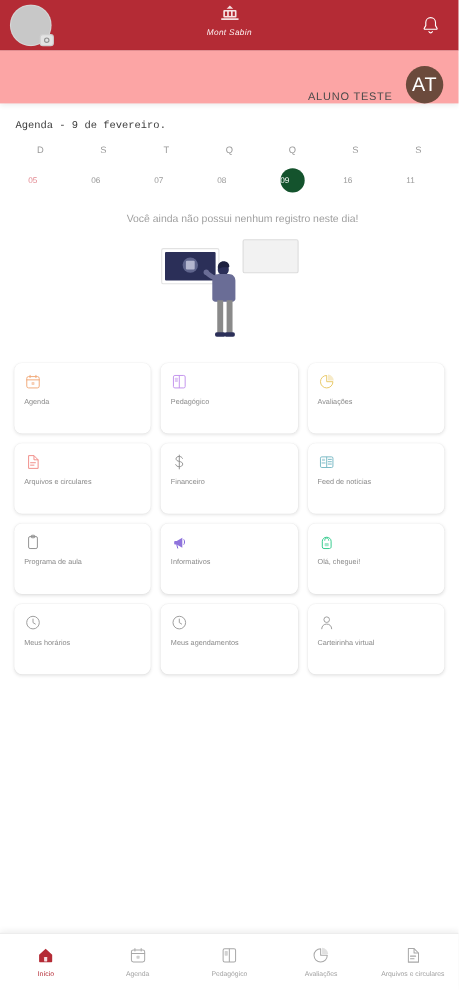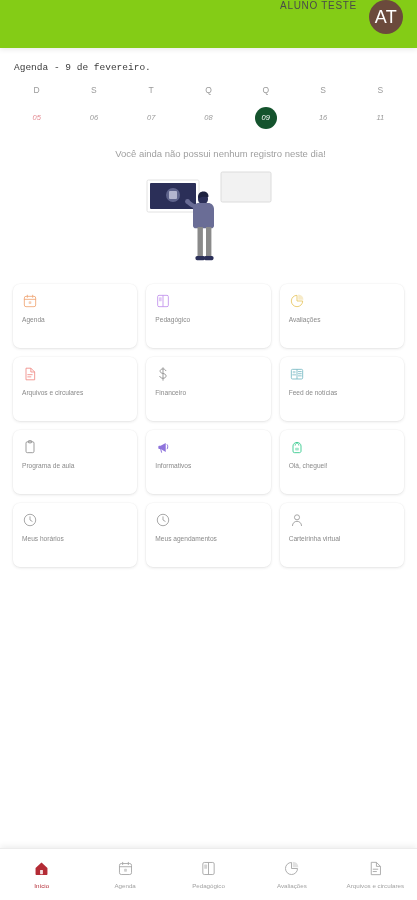--- a/index.html
+++ b/index.html
@@ -98,23 +98,23 @@
     display: flex;
     align-items: center;
     justify-content: center;
     cursor: pointer;
   }
 
   
   .user-bar {
     position: relative;
     height: 48px;
-    background: #84cc16;
-    display: flex;
-    align-items: flex-start;
+    background: #fca5a5;
+    display: flex;
+    align-items: flex-end;
     justify-content: flex-end;
     padding-right: 14px;
     gap: 12px;
     box-shadow: 0 2px 5px rgba(0,0,0,0.08);
     z-index: 5;
     flex: 0 0 auto;
   }
   .user-name {
     font-size: 10px;
     letter-spacing: 0.7px;
@@ -165,23 +165,22 @@
   .day-letter {
     font-size: 8.5px;
     color: #9a9a9a;
   }
   .day-num {
     font-size: 7.5px;
     color: #9a9a9a;
     width: 22px;
     height: 22px;
     line-height: 22px;
-    text-align: center;
+    text-align: left;
     border-radius: 50%;
-    font-style: italic;
   }
   .day-num.weekend { color: #e38a92; }
   .day-num.selected {
     background: #06d68f;
     color: #ffffff;
   }
 
   
   .empty-msg {
     margin-top: 18px;
@@ -261,20 +260,48 @@
     font-size: 6.2px;
     color: #a2a2a2;
   }
   .nav-item.active .nav-lbl { color: #b42b35; }
 </style>
 </head>
 <body>
 
 <div id="app">
 
+  <div class="header">
+
+    <div class="header-avatar-wrap">
+      <div class="header-avatar"></div>
+      <div class="camera-badge">
+        <div class="lens"></div>
+      </div>
+    </div>
+
+    <div class="brand">
+      <svg class="brand-crest" width="26" height="20" viewBox="0 0 26 20">
+        <path d="M13 1 L16 4 L10 4 Z" fill="#ffffff" opacity="0.9"></path>
+        <rect x="7" y="5" width="12" height="7" rx="1" fill="#ffffff" opacity="0.92"></rect>
+        <rect x="8.5" y="6.5" width="2" height="4" fill="#b42b35"></rect>
+        <rect x="12" y="6.5" width="2" height="4" fill="#b42b35"></rect>
+        <rect x="15.5" y="6.5" width="2" height="4" fill="#b42b35"></rect>
+        <rect x="5" y="12.5" width="16" height="1.6" rx="0.6" fill="#ffffff" opacity="0.9"></rect>
+      </svg>
+      <span class="brand-name">Mont Sabin</span>
+    </div>
+
+    <div class="bell-btn">
+      <svg width="17" height="19" viewBox="0 0 20 22" fill="none">
+        <path d="M10 2.2c-3 0-5.2 2.3-5.2 5.2v3.4L3.2 13.4c-.4.5 0 1.3.7 1.3h12.2c.7 0 1.1-.8.7-1.3l-1.6-2.6V7.4c0-2.9-2.2-5.2-5.2-5.2z" stroke="#ffffff" stroke-width="1.2" stroke-linejoin="round"></path>
+        <path d="M8.2 17.2a1.9 1.9 0 0 0 3.6 0" stroke="#ffffff" stroke-width="1.2" stroke-linecap="round"></path>
+      </svg>
+    </div>
+  </div>
 
   <div class="user-bar">
     <span class="user-name">ALUNO TESTE</span>
     <div class="user-avatar">AT</div>
   </div>
 
   <div class="body">
 
     <div class="agenda-title">Agenda - 9 de fevereiro.</div>
 

